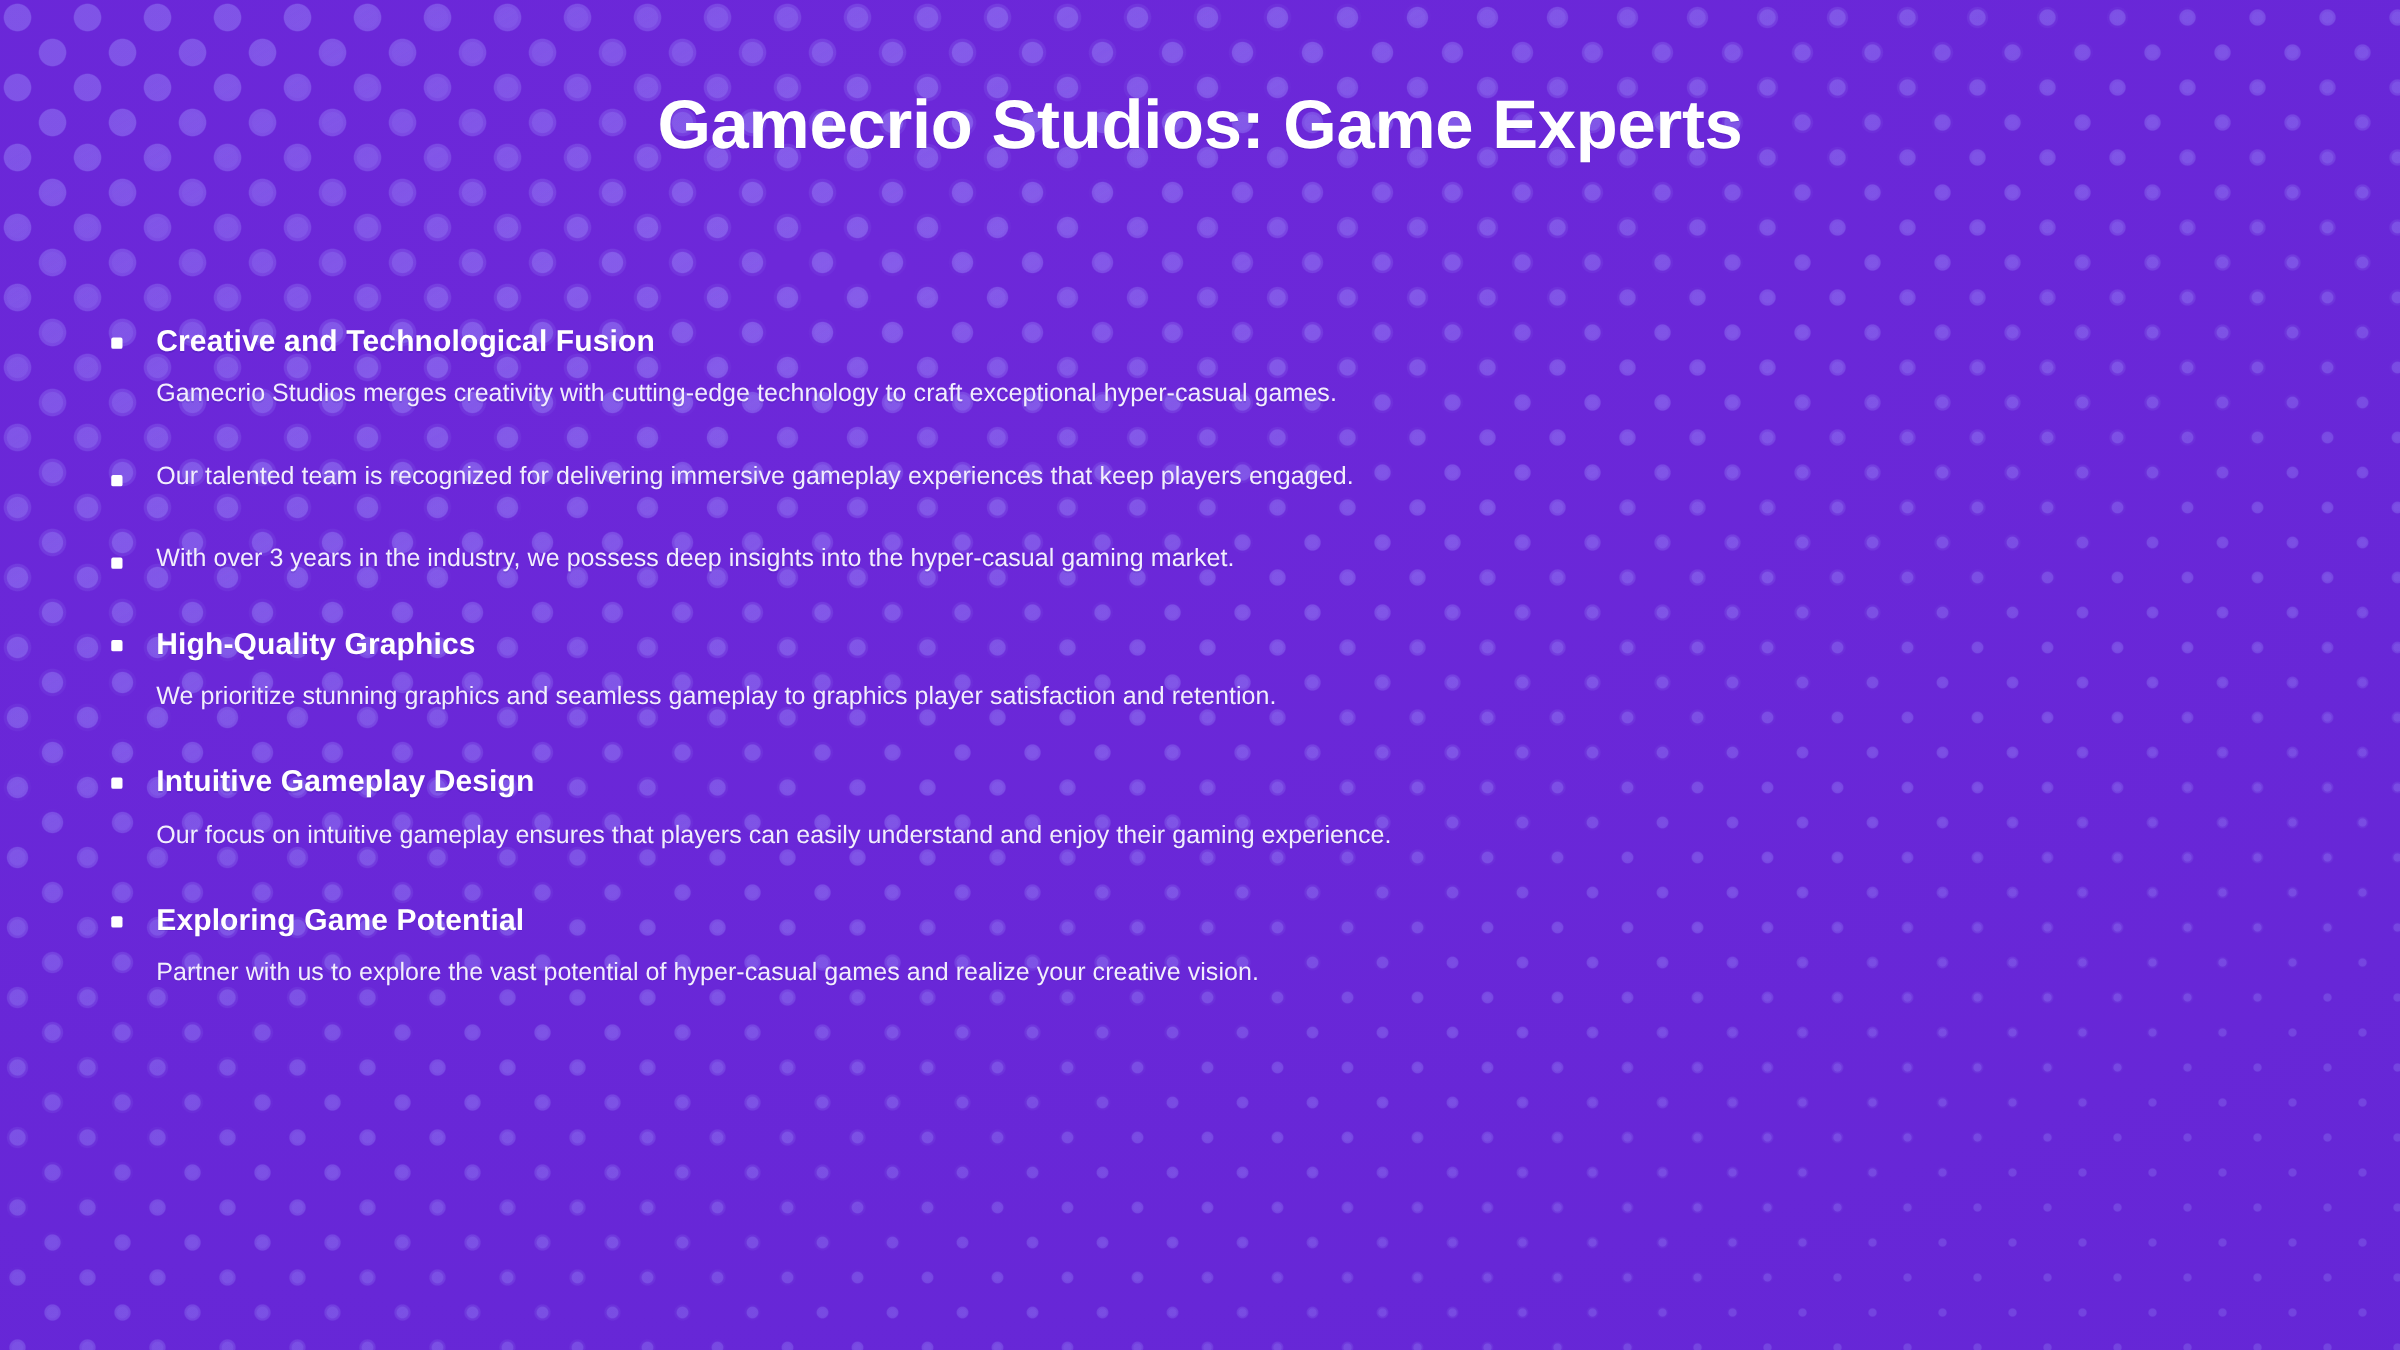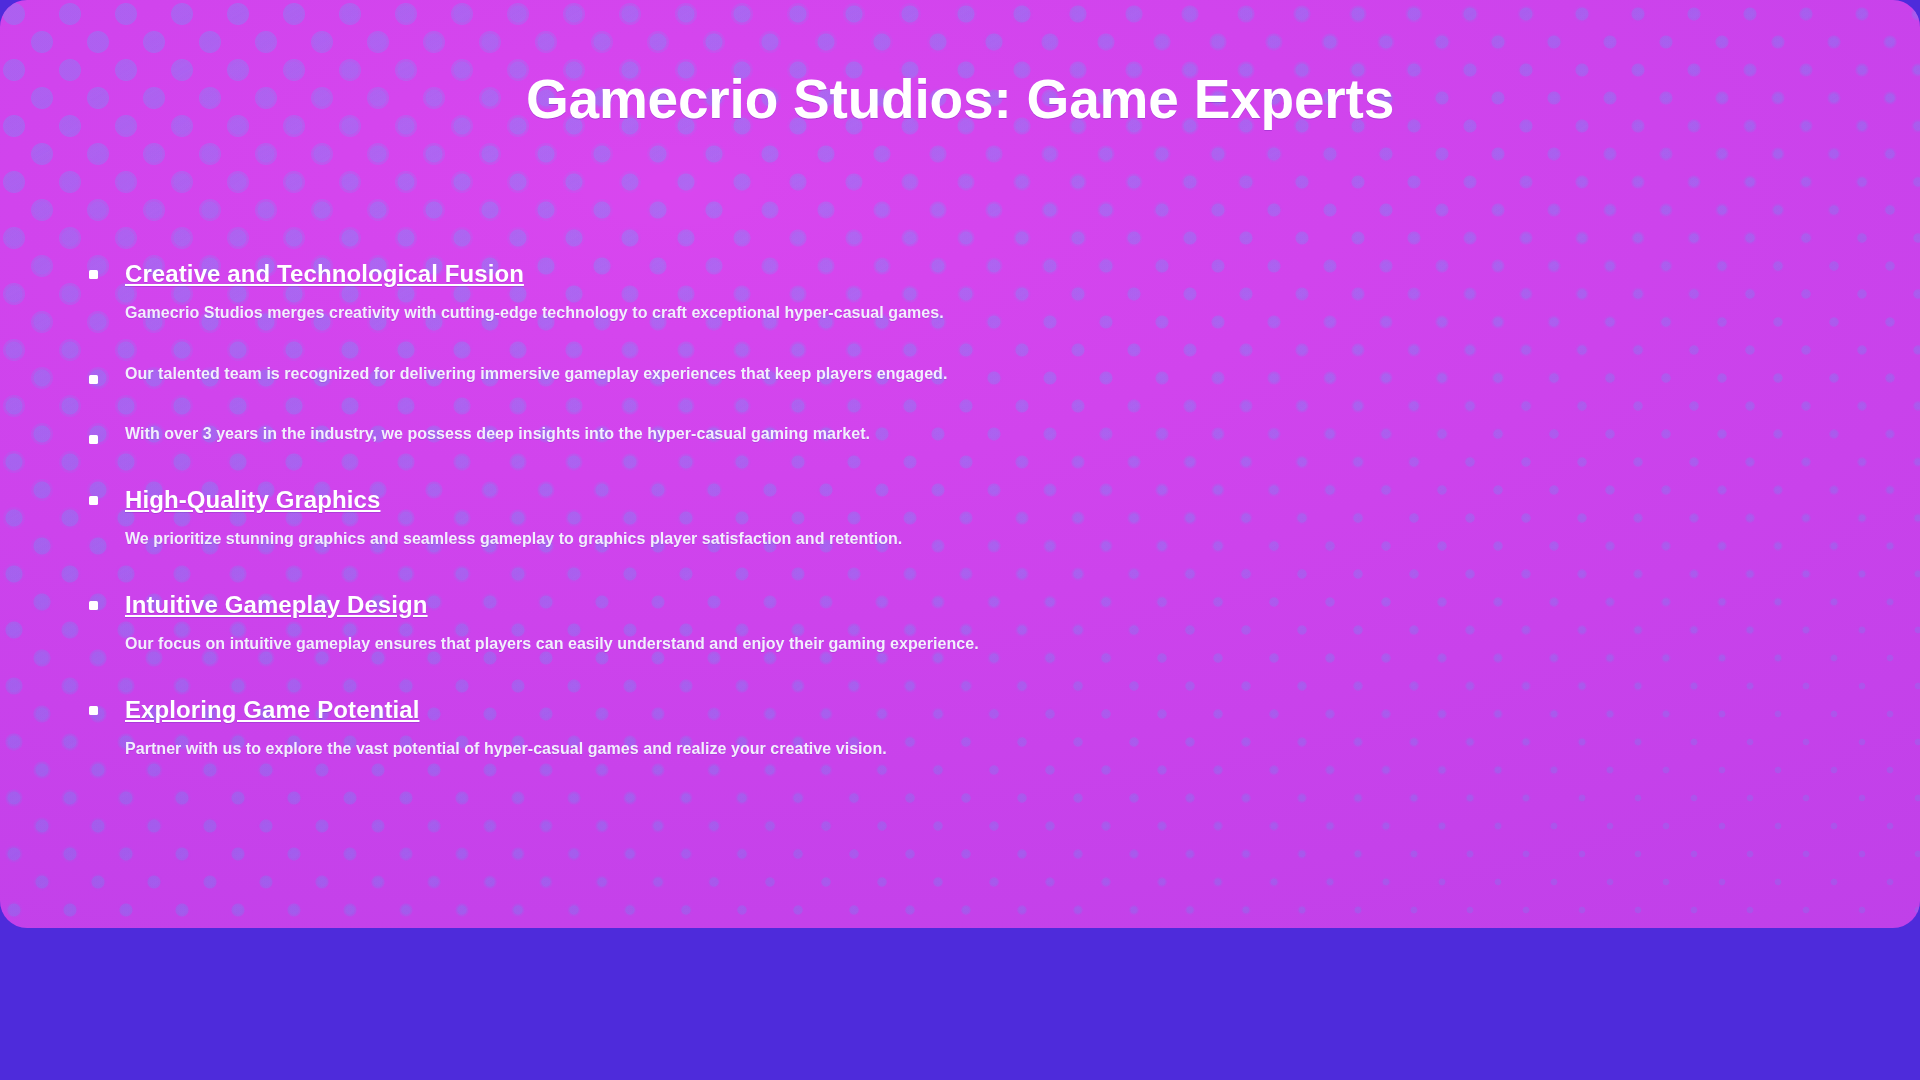--- a/index.html
+++ b/index.html
@@ -14,24 +14,23 @@
   body {
     font-family: "Liberation Sans", sans-serif;
     background: #4e2bdb;
     position: relative;
   }
 
   
   #slide {
     position: relative;
     width: 1920px;
-    height: 928px;
-    background: #d946ef;
+    height: 1080px;
+    background: #6d28d9;
     overflow: hidden;
-    border-radius: 27px;
   }
 
   
   .dots {
     position: absolute;
     inset: 0;
     pointer-events: none;
   }
 
   .dots-layer {
@@ -147,27 +146,26 @@
   }
 
   .bullet-heading {
     color: #ffffff;
     font-size: 24px;
     font-weight: 700;
     line-height: 1.3;
     letter-spacing: 0.1px;
     margin-bottom: 13px;
     text-shadow: 0 1px 0 rgba(40,18,140,0.18);
-    text-decoration: underline;
   }
 
   .bullet-body {
     color: #f2eefd;
-    font-size: 16px;
-    font-weight: 700;
+    font-size: 20px;
+    font-weight: 400;
     line-height: 1.35;
     letter-spacing: 0.05px;
     text-shadow: 0 1px 0 rgba(40,18,140,0.14);
   }
 </style>
 </head>
 <body>
 
 <div id="slide">
 

